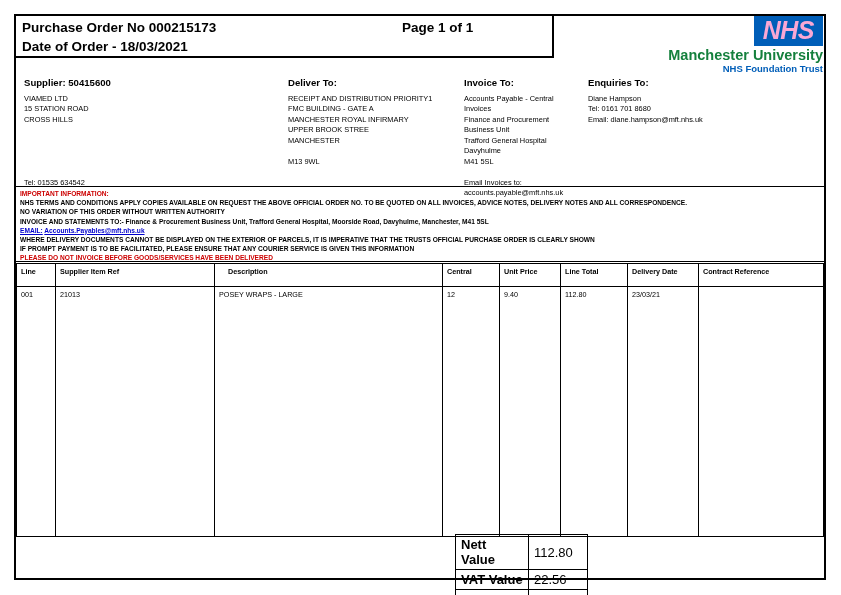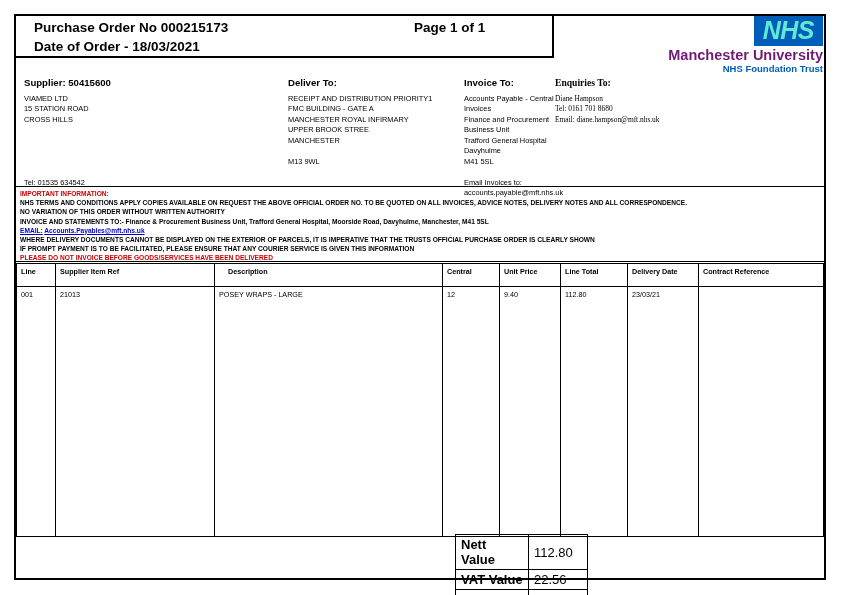--- a/index.html
+++ b/index.html
@@ -29,21 +29,21 @@
   }
   
   .title-box {
     position: absolute;
     left: 14px;
     top: 14px;
     width: 540px;
     height: 44px;
     border: 2px solid #000000;
     box-sizing: border-box;
-    padding: 4px 0 0 18px;
+    padding: 4px 0 0 6px;
   }
   .title-line {
     position: relative;
     height: 19px;
     font-size: 13.5px;
     font-weight: bold;
     letter-spacing: 0px;
   }
   .title-line .page-of {
     position: absolute;
@@ -55,31 +55,31 @@
   .nhs-logo {
     position: absolute;
     right: 18px;
     top: 16px;
     width: 160px;
     text-align: right;
   }
   .nhs-badge {
     display: inline-block;
     background: #005EB8;
-    color: #5eead4;
+    color: #f9a8d4;
     font-family: "Liberation Sans", sans-serif;
     font-weight: bold;
     font-style: italic;
     font-size: 25px;
     line-height: 27px;
     padding: 1px 9px 2px 9px;
     letter-spacing: -0.5px;
   }
   .nhs-trustname {
-    color: #701a75;
+    color: #15803d;
     font-weight: bold;
     font-size: 14.5px;
     line-height: 16px;
     margin-top: 1px;
     text-align: right;
   }
   .nhs-trustsub {
     color: #005EB8;
     font-weight: bold;
     font-size: 9.5px;
@@ -219,21 +219,21 @@
     <div class="ln">Finance and Procurement</div>
     <div class="ln">Business Unit</div>
     <div class="ln">Trafford General Hospital</div>
     <div class="ln">Davyhulme</div>
     <div class="ln">M41 5SL</div>
     <div class="gap"></div>
     <div class="ln">Email Invoices to:</div>
     <div class="ln">accounts.payable@mft.nhs.uk</div>
   </div>
 
-  <div class="block" style="left:555px; top:78px; width:220px;font-family:Liberation Serif, serif;">
+  <div class="block" style="left:588px; top:78px; width:220px;">
     <div class="hdr">Enquiries To:</div>
     <div class="ln">Diane Hampson</div>
     <div class="ln">Tel: 0161 701 8680</div>
     <div class="ln">Email: diane.hampson@mft.nhs.uk</div>
   </div>
 
   <div class="important-box">
     <div class="title">IMPORTANT INFORMATION:</div>
     <div>NHS TERMS AND CONDITIONS APPLY COPIES AVAILABLE ON REQUEST THE ABOVE OFFICIAL ORDER NO. TO BE QUOTED ON ALL INVOICES, ADVICE NOTES, DELIVERY NOTES AND ALL CORRESPONDENCE.</div>
     <div>NO VARIATION OF THIS ORDER WITHOUT WRITTEN AUTHORITY</div>

